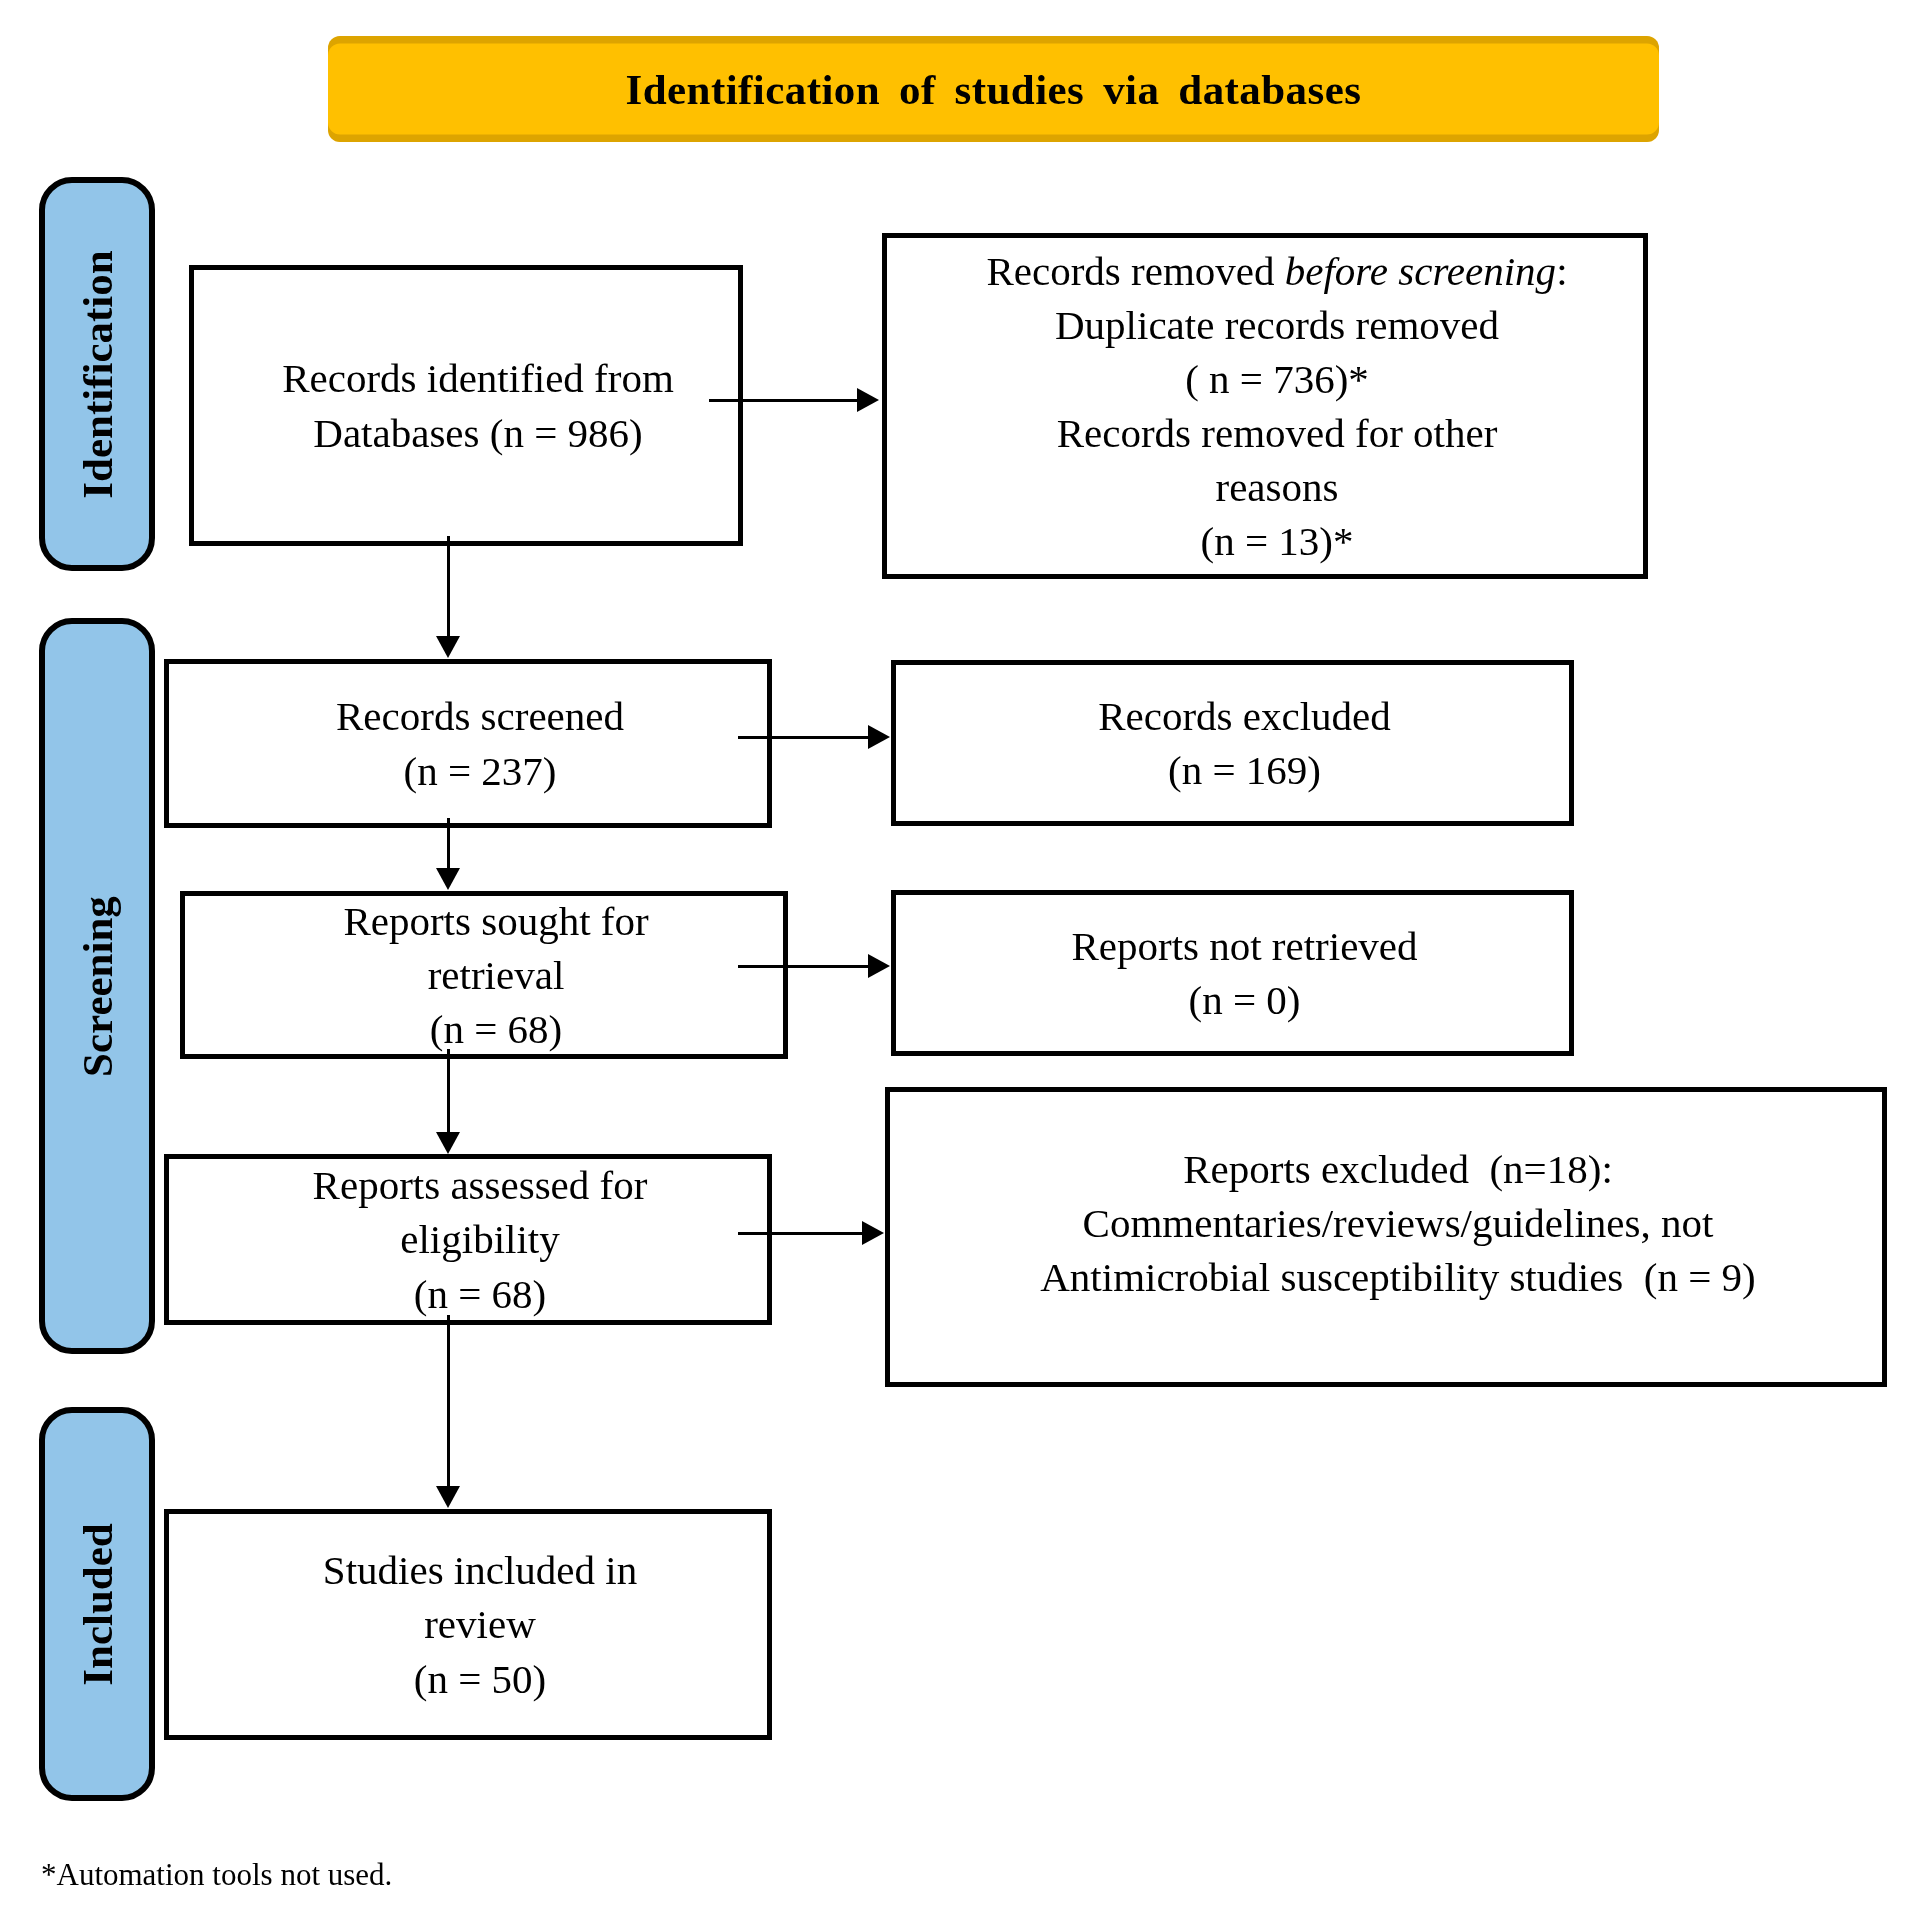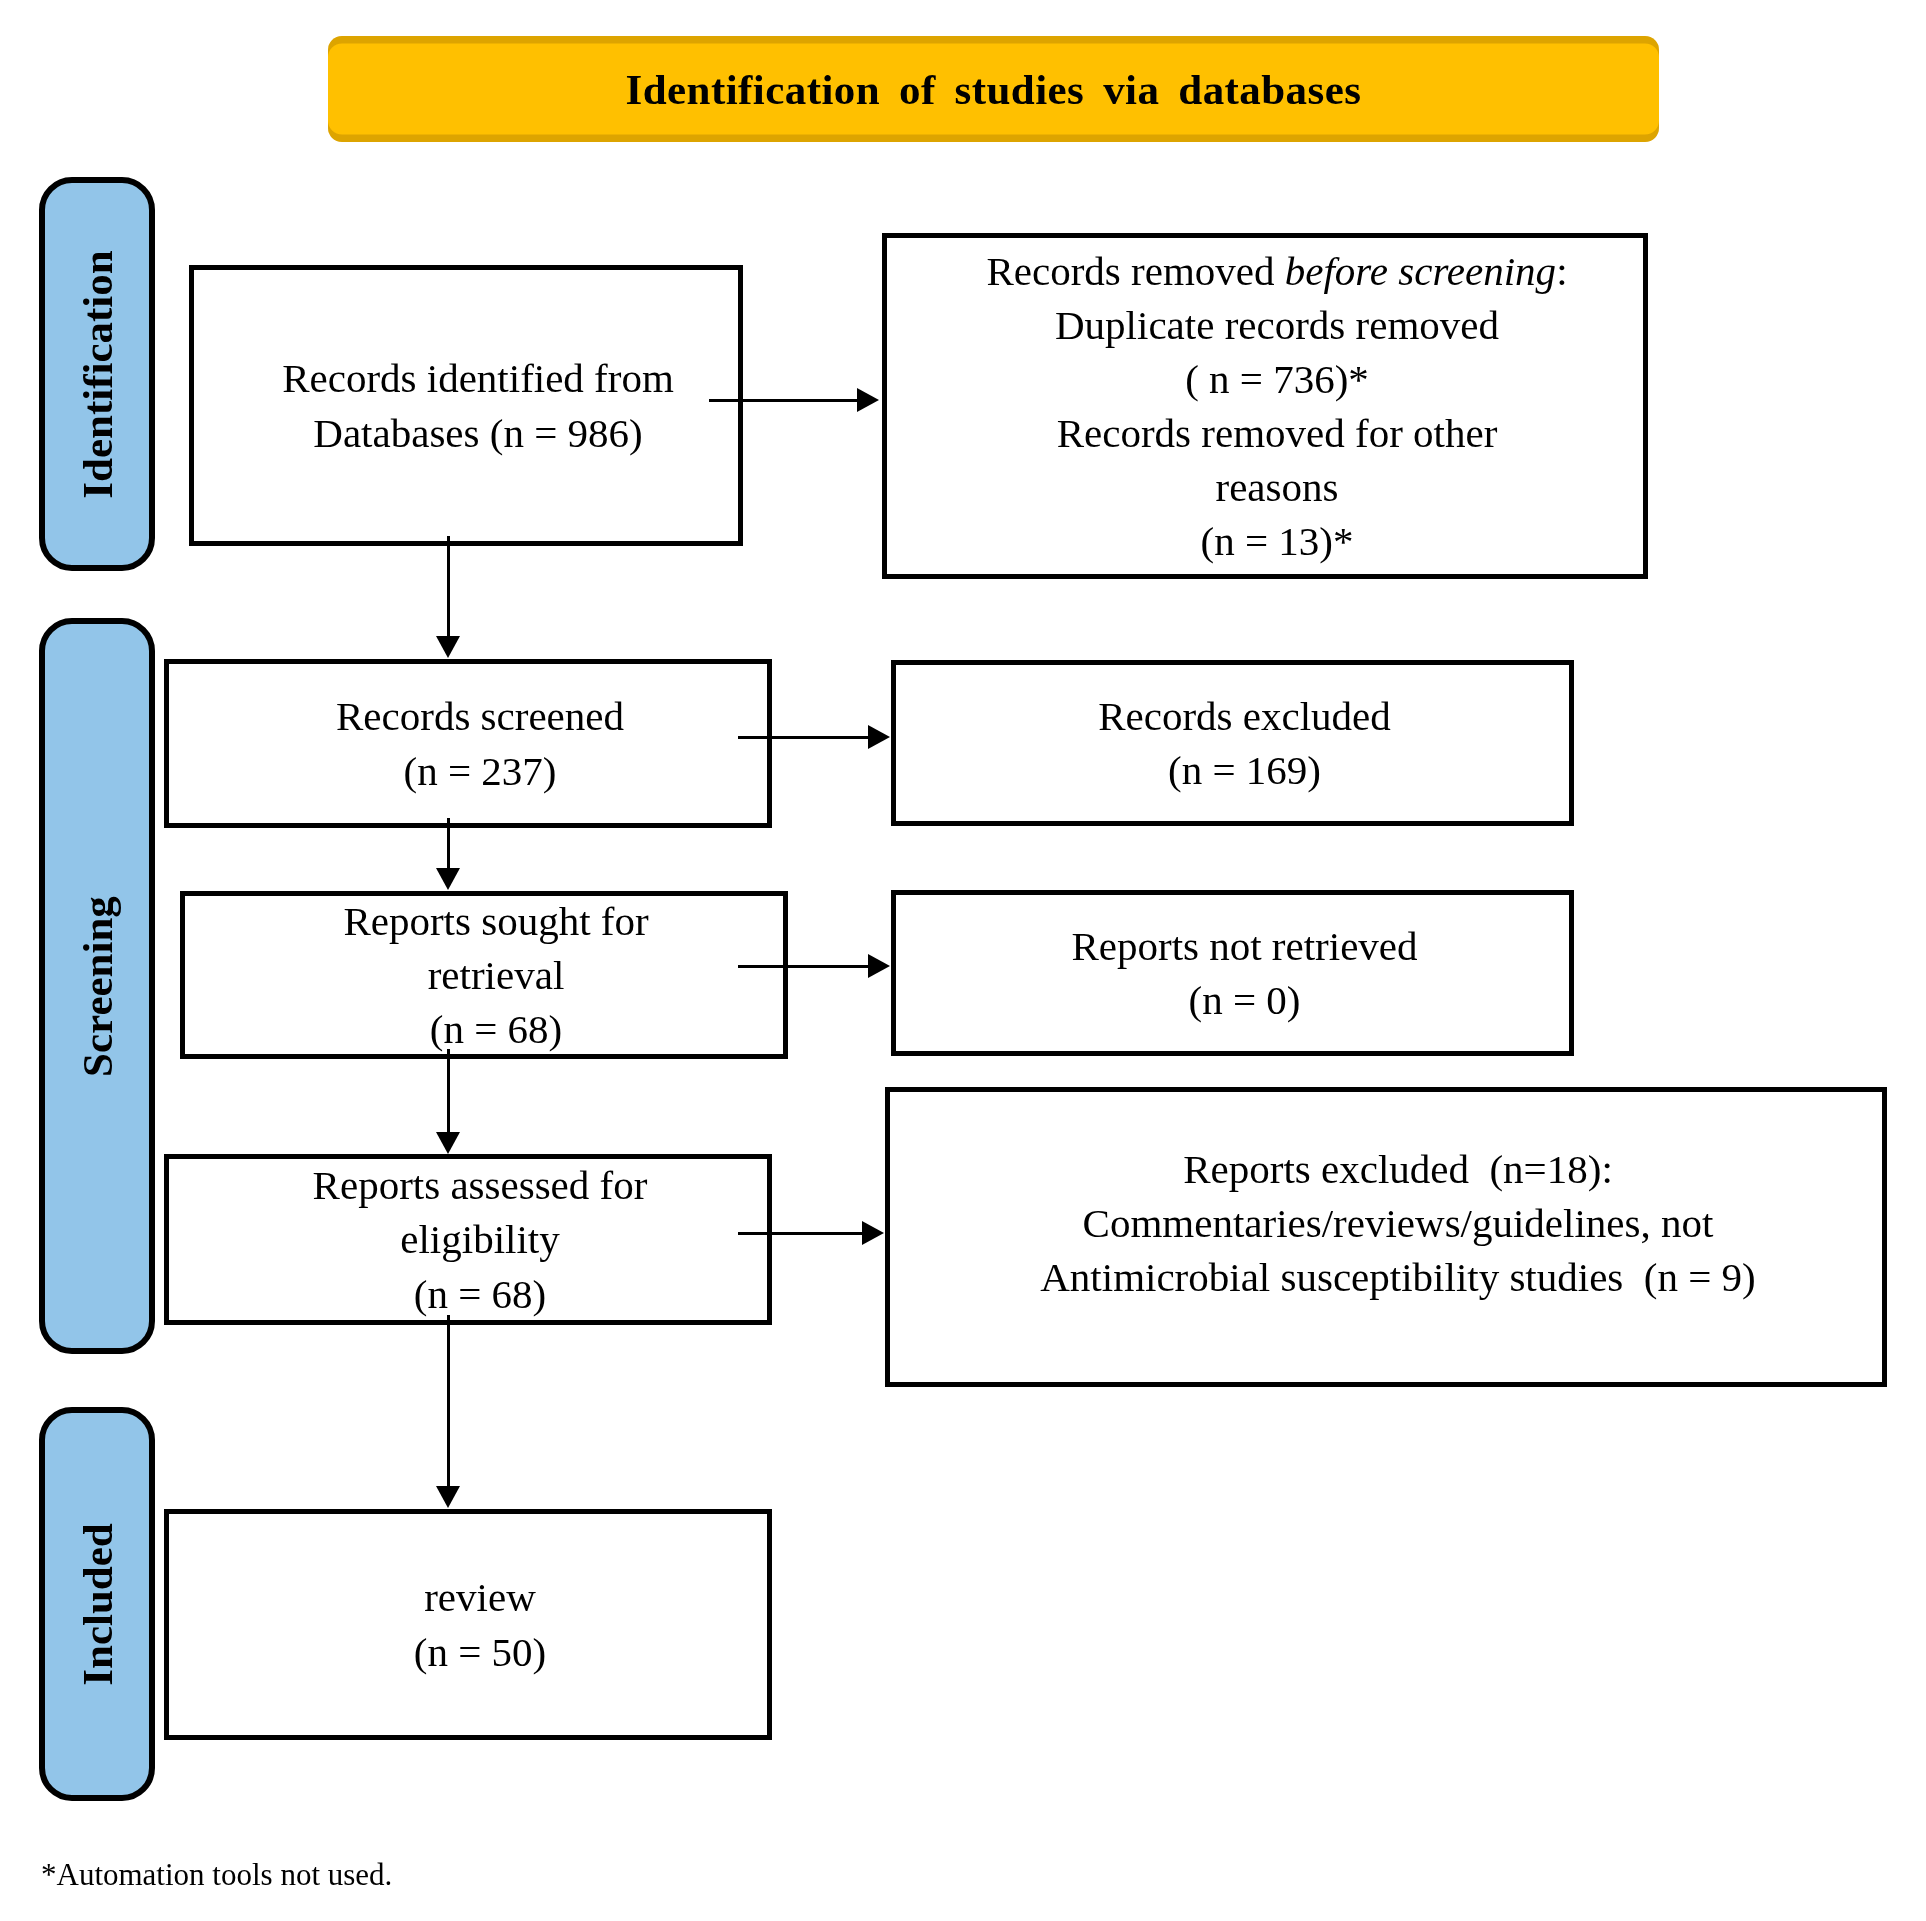--- a/index.html
+++ b/index.html
@@ -42,21 +42,21 @@
     width:0;height:0;border-top:22px solid #000;
     border-left:12.5px solid transparent;border-right:12.5px solid transparent;
   }
   .footnote{position:absolute;left:41px;top:1857px;font-size:31px;}
 </style>
 </head>
 <body>
 
 <div id="canvas">
 
-  <div class="banner" style="background: rgb(255, 192, 0);">
+  <div class="banner" style="background: rgb(255, 192, 0); border-radius: 12px;">
     <span class="label">Identification of studies via databases</span>
   </div>
 
   <div class="stage" style="top: 177px; height: 382px; background: rgb(146, 197, 233);">
     <span class="vtext">Identification</span>
   </div>
   <div class="stage" style="top: 618px; height: 724px; background: rgb(146, 197, 233);">
     <span class="vtext">Screening</span>
   </div>
   <div class="stage" style="top: 1407px; height: 382px; background: rgb(146, 197, 233);">
@@ -104,20 +104,21 @@
     <div class="line">(n = 68)</div>
   </div>
 
   <div class="fbox" style="left:885px;top:1087px;width:1002px;height:300px;padding-bottom:28px;box-sizing:border-box;">
     <div class="line">Reports excluded  (n=18):</div>
     <div class="line">Commentaries/reviews/guidelines, not</div>
     <div class="line">Antimicrobial susceptibility studies  (n = 9)</div>
   </div>
 
   <div class="fbox" style="left:164px;top:1509px;width:574px;height:221px;">
+    <div class="line">Studies included in</div>
     <div class="line">review</div>
     <div class="line">(n = 50)</div>
   </div>
 
   <div class="arrow-h" style="left:709px;top:399px;width:149px;"></div>
   <div class="arrow-v" style="left:447px;top:536px;height:101px;"></div>
   <div class="arrow-h" style="left:738px;top:736px;width:131px;"></div>
   <div class="arrow-v" style="left:447px;top:818px;height:51px;"></div>
   <div class="arrow-h" style="left:738px;top:965px;width:131px;"></div>
   <div class="arrow-v" style="left:447px;top:1049px;height:84px;"></div>

